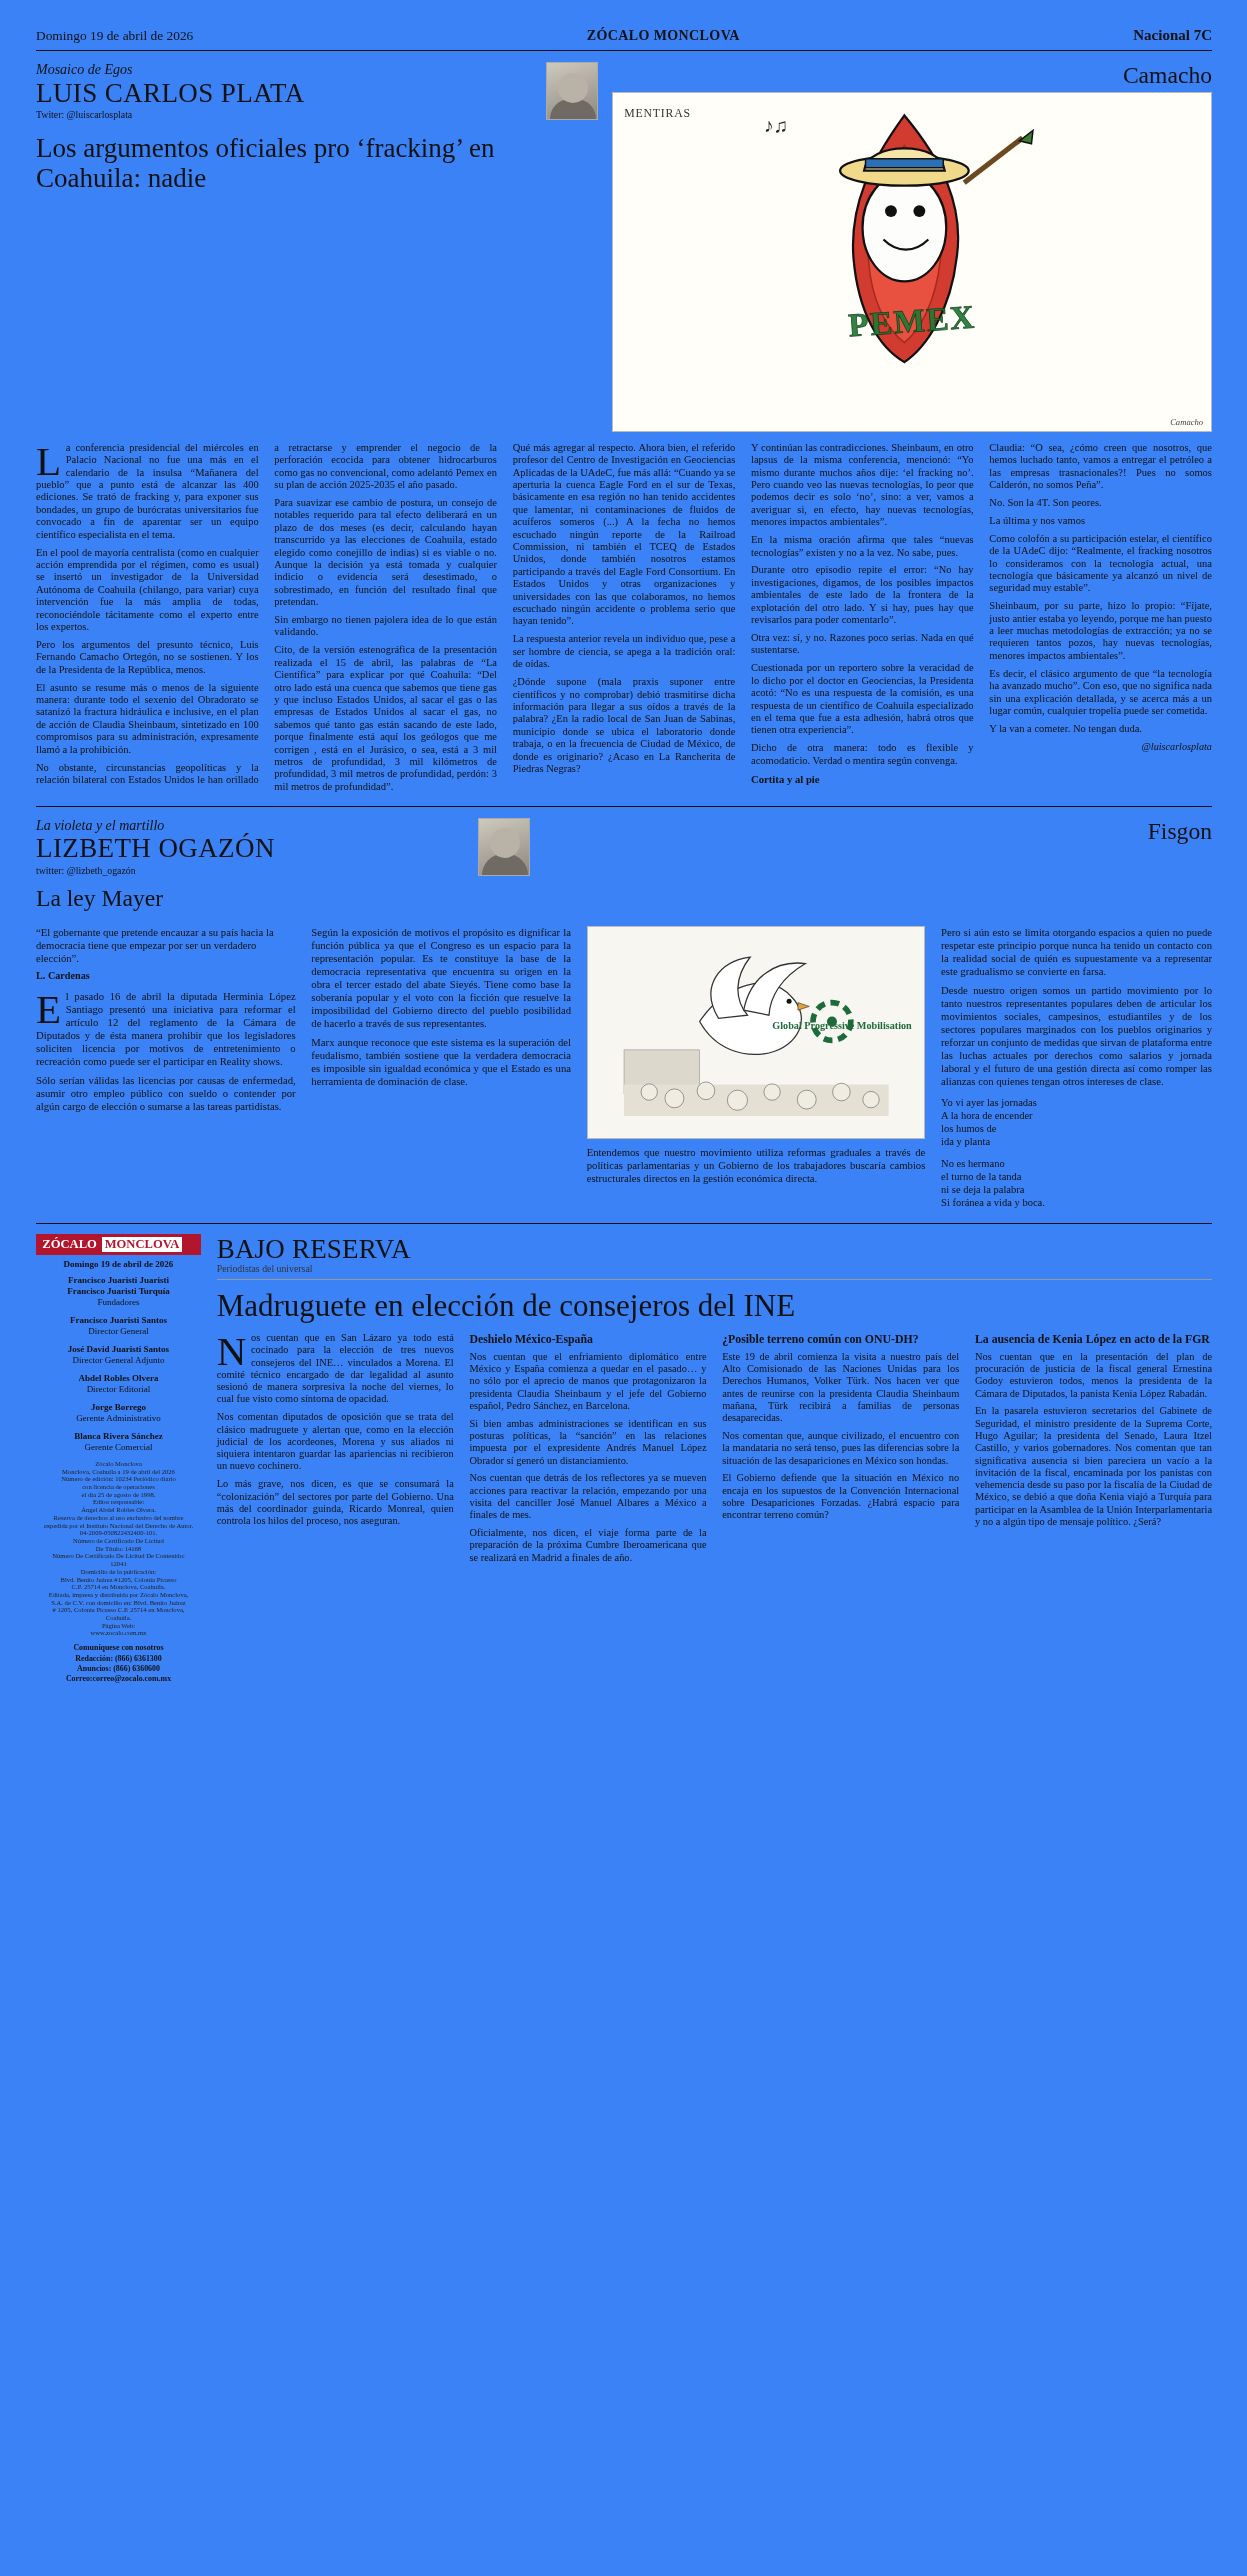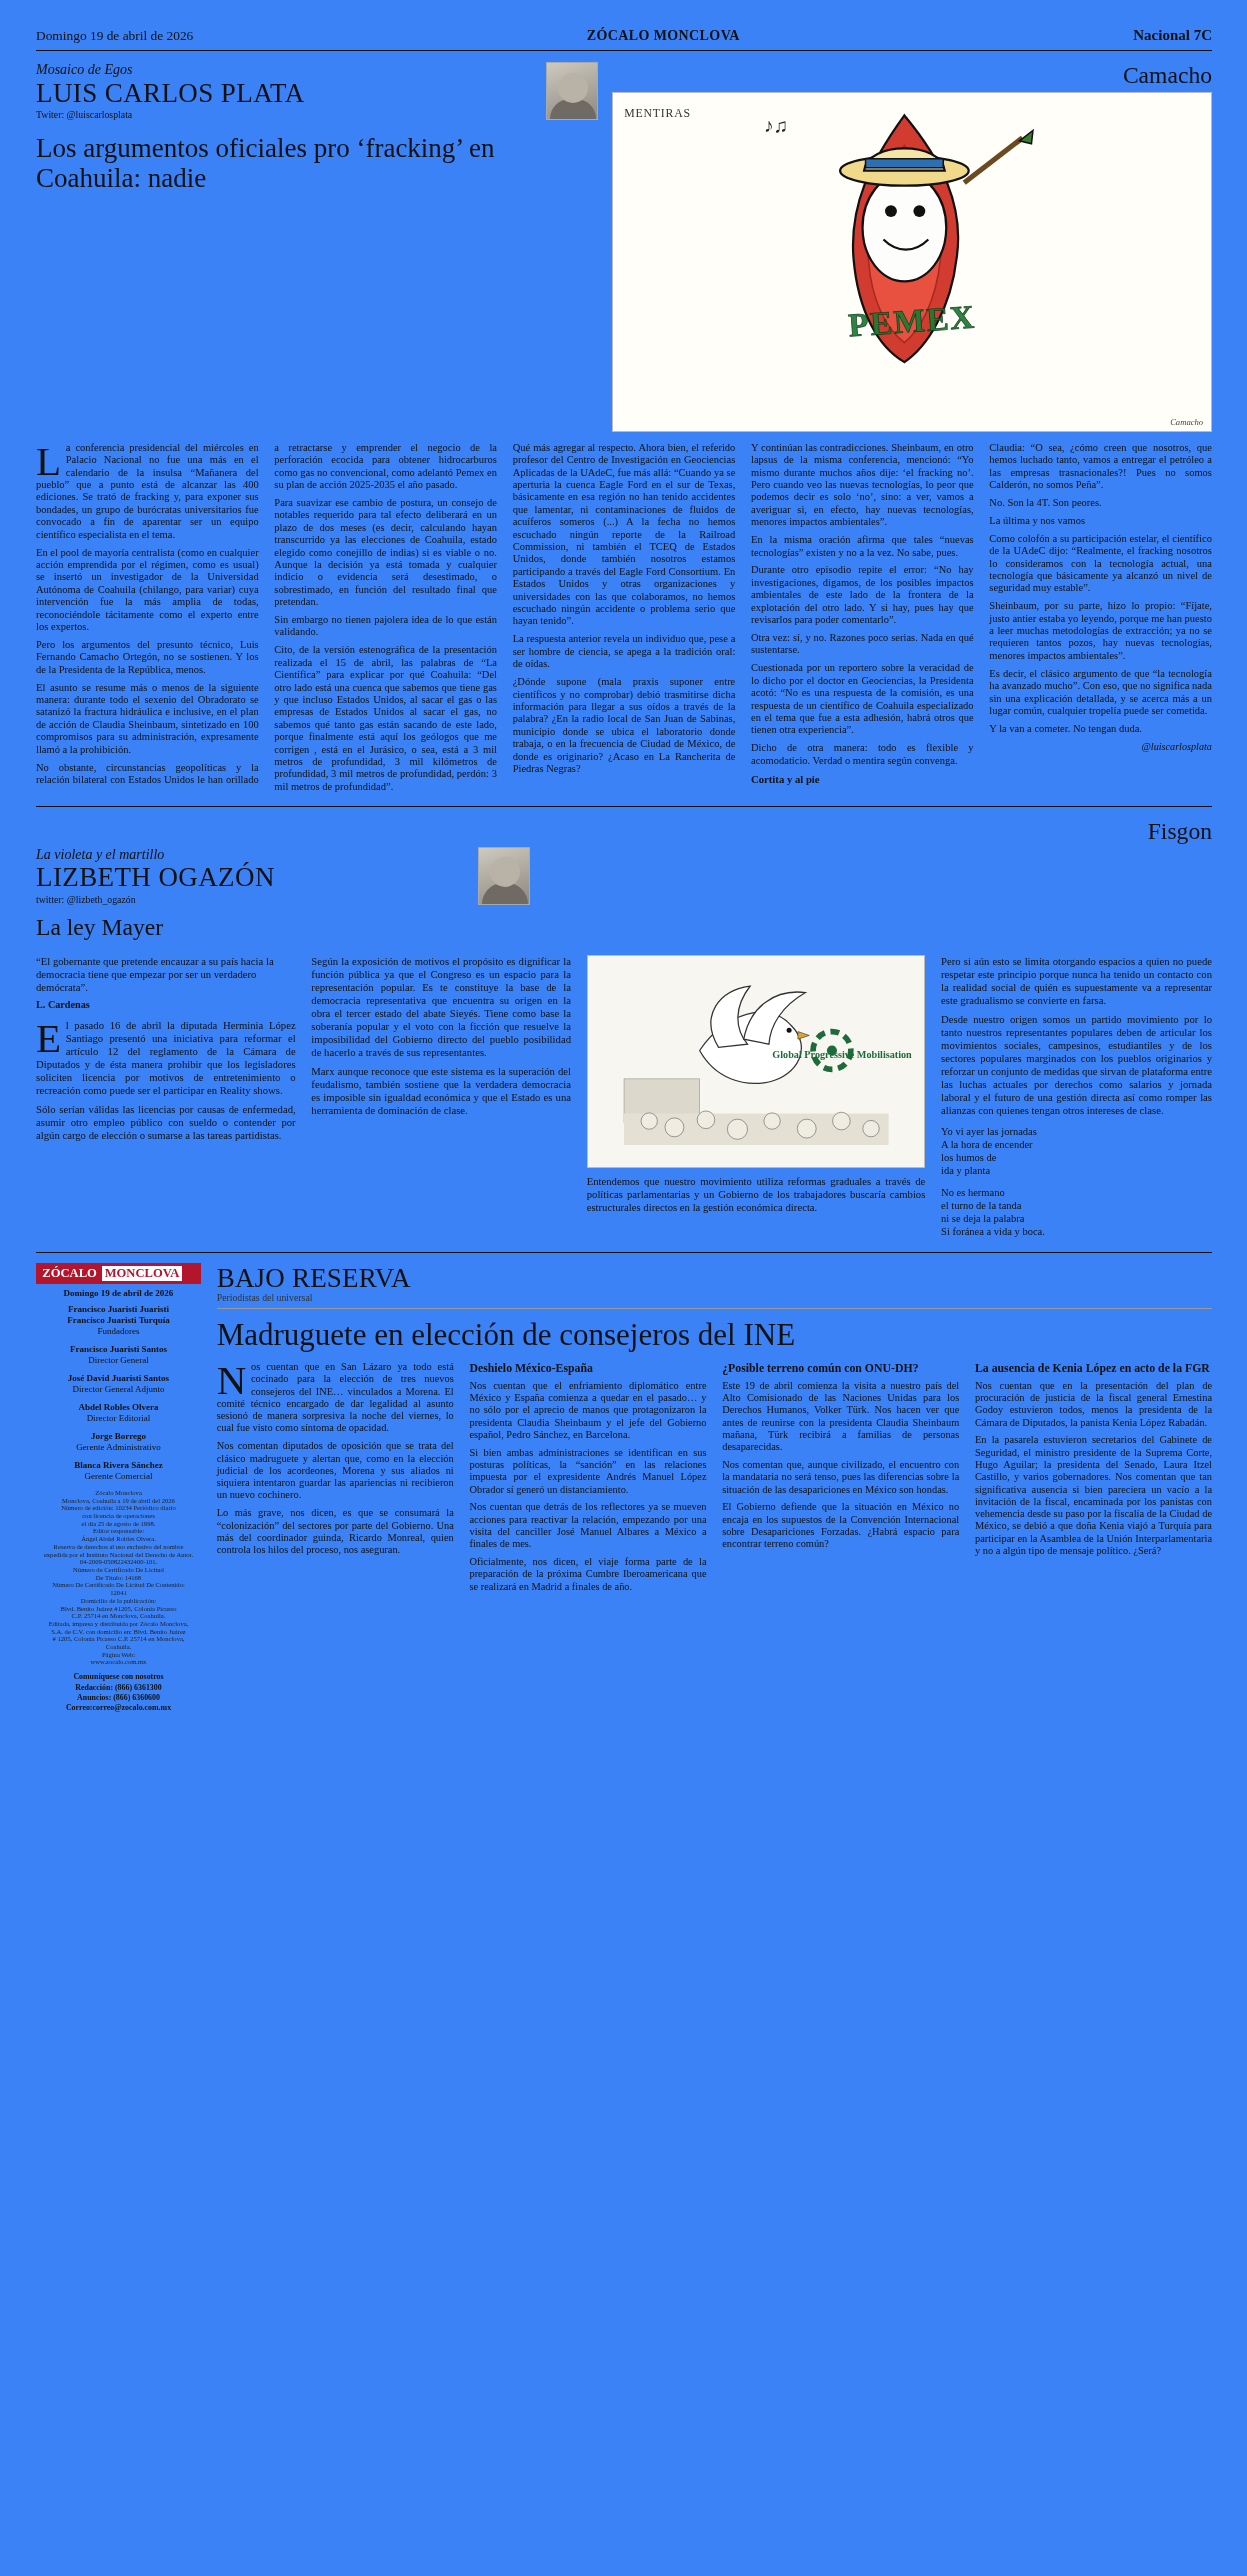--- a/index.html
+++ b/index.html
@@ -243,37 +243,37 @@
       <p>Como colofón a su participación estelar, el científico de la UAdeC dijo: “Realmente, el fracking nosotros lo consideramos con la tecnología actual, una tecnología que básicamente ya alcanzó un nivel de seguridad muy estable”.</p>
       <p>Sheinbaum, por su parte, hizo lo propio: “Fíjate, justo antier estaba yo leyendo, porque me han puesto a leer muchas metodologías de extracción; ya no se requieren tantos pozos, hay nuevas tecnologías, menores impactos ambientales”.</p>
       <p>Es decir, el clásico argumento de que “la tecnología ha avanzado mucho”. Con eso, que no significa nada sin una explicación detallada, y se acerca más a un lugar común, cualquier tropelía puede ser cometida.</p>
       <p>Y la van a cometer. No tengan duda.</p>
       <div class="signoff">@luiscarlosplata</div>
     </div>
   </div>
 
   <div class="art2 rule">
     <div class="art2-head">
-      <div style="display:flex; gap:9.4px; align-items:flex-start; width:42%;margin-top:29px;">
+      <div style="display:flex; gap:9.4px; align-items:flex-start; width:42%;">
         <div style="flex:1">
           <div class="kicker">La violeta y el martillo</div>
           <div class="byline">LIZBETH OGAZÓN</div>
           <div class="twitter">twitter: @lizbeth_ogazón</div>
           <div class="headline2">La ley Mayer</div>
         </div>
         <div class="head-portrait"></div>
       </div>
       <div style="width:54%; text-align:right;">
         <div class="fisgon">Fisgon</div>
       </div>
     </div>
 
     <div class="art2-body">
       <div class="col" style="width:23%;">
-        <div class="quote">“El gobernante que pretende encauzar a su país hacia la democracia tiene que empezar por ser un verdadero demócrata”.</div>
+        <div class="quote">“El gobernante que pretende encauzar a su país hacia la democracia tiene que empezar por ser un verdadero elección”.</div>
         <div class="quote-attr">L. Cardenas</div>
         <p class="dropcap" style="margin-top:7.9px">El pasado 16 de abril la diputada Herminia López Santiago presentó una iniciativa para reformar el artículo 12 del reglamento de la Cámara de Diputados y de ésta manera prohibir que los legisladores soliciten licencia por motivos de entretenimiento o recreación como puede ser el participar en Reality shows.</p>
         <p>Sólo serían válidas las licencias por causas de enfermedad, asumir otro empleo público con sueldo o contender por algún cargo de elección o sumarse a las tareas partidistas.</p>
       </div>
       <div class="col" style="width:23%;">
         <p>Según la exposición de motivos el propósito es dignificar la función pública ya que el Congreso es un espacio para la representación popular. Es te constituye la base de la democracia representativa que encuentra su origen en la obra el tercer estado del abate Sieyés. Tiene como base la soberanía popular y el voto con la ficción que resuelve la imposibilidad del Gobierno directo del pueblo posibilidad de hacerlo a través de sus representantes.</p>
         <p>Marx aunque reconoce que este sistema es la superación del feudalismo, también sostiene que la verdadera democracia es imposible sin igualdad económica y que el Estado es una herramienta de dominación de clase.</p>
       </div>
       <div class="col" style="width:30%;">
         <div class="dove">

